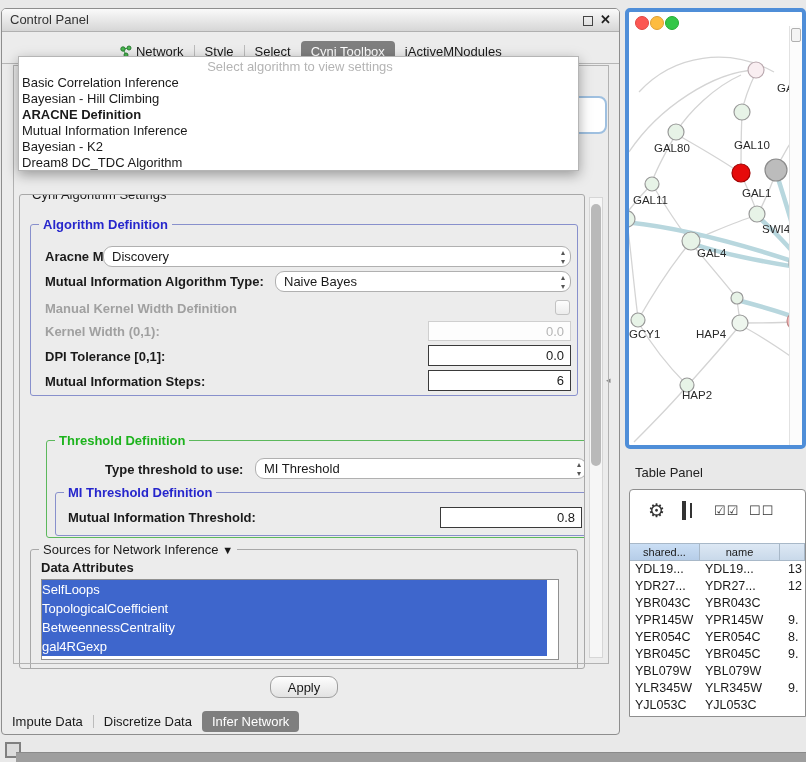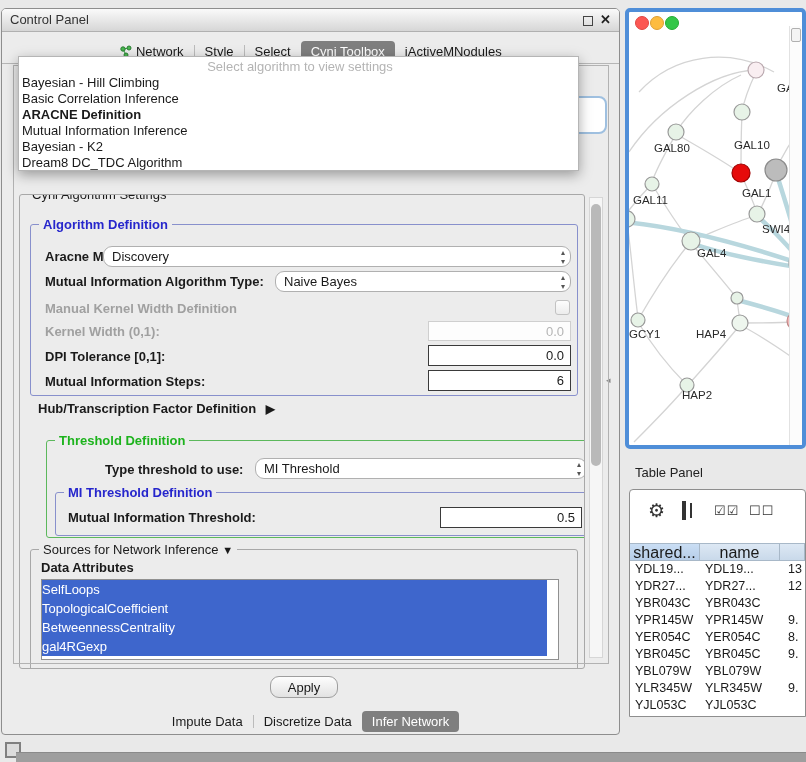--- a/index.html
+++ b/index.html
@@ -47,36 +47,36 @@
   .tf{background:#fff;border:1px solid #b8b8b8;box-sizing:border-box;text-align:right;padding:0 6px;line-height:19px;}
   .tf.dark{border:1.5px solid #3a3a3a;}
   .tf.dis{border-color:#cfcfcf;color:#b5b5b5;background:#fdfdfd;}
   .cbx{width:13px;height:13px;border:1px solid #c2c2c2;border-radius:3px;background:linear-gradient(#fdfdfd,#ececec);}
 
   .listbox{background:#fff;border:1px solid #909090;overflow:hidden;box-sizing:border-box;}
   .litem{height:19px;line-height:19px;color:#fff;background:#3e66cc;margin-right:11px;white-space:nowrap;}
 
   .applybtn{width:68px;height:22px;border:1px solid #9e9e9e;border-radius:9px;background:linear-gradient(#fdfdfd,#e2e2e2);text-align:center;line-height:21px;box-sizing:border-box;}
 
-  .btabs{left:0;right:0;top:700px;height:24px;display:flex;justify-content:center;align-items:center;}
+  .btabs{left:0;right:0;top:700px;height:24px;display:flex;align-items:center;}
 
   
   .nw{left:625px;top:8px;width:181px;height:441px;border:4px solid #4f8ed8;border-radius:5px;background:#fff;box-sizing:border-box;overflow:hidden;}
   .light{width:12px;height:12px;border-radius:50%;position:absolute;top:4px;z-index:3;}
   .netscroll{position:absolute;right:0;top:14px;width:12px;height:419px;background:#fcfcfc;border-left:1px solid #e2e2e2;z-index:2;}
   .netscrollbox{position:absolute;left:1px;top:2px;width:8px;height:12px;border:1px solid #b0b0b0;border-radius:2px;background:#f4f4f4;}
 
   
   .tp-label{left:635px;top:465px;color:#222;}
   .tw{left:629px;top:489px;width:177px;height:228px;background:#fff;border:1px solid #8e8e8e;border-radius:4px 4px 0 0;box-sizing:border-box;overflow:hidden;}
   .ticon{color:#333;}
   .colicon{width:16px;height:14px;border:2px solid #333;position:relative;}
   .colicon:after{content:"";position:absolute;left:6px;top:0;bottom:0;width:2px;background:#333;}
   .thead{position:absolute;left:0;right:0;top:53px;height:18px;display:flex;}
-  .th{background:linear-gradient(#dde8f4,#c9d9ea);border-right:1px solid #a8b8c8;border-top:1px solid #a8b8c8;border-bottom:1px solid #a8b8c8;box-sizing:border-box;font-size:16px;line-height:17px;text-align:center;white-space:nowrap;overflow:hidden;}
+  .th{background:linear-gradient(#dde8f4,#c9d9ea);border-right:1px solid #a8b8c8;border-top:1px solid #a8b8c8;border-bottom:1px solid #a8b8c8;box-sizing:border-box;font-size:11px;line-height:17px;text-align:center;white-space:nowrap;overflow:hidden;}
   .th.hl{background:linear-gradient(#cadef4,#b6cde8);}
   .tbody{position:absolute;left:0;right:0;top:71px;}
   .trow{display:flex;height:17px;line-height:17px;font-size:12.5px;}
   .td{white-space:nowrap;overflow:hidden;box-sizing:border-box;}
   .c1{width:70px;padding-left:5px;}
   .c2{width:80px;padding-left:5px;}
   .c3{flex:1;padding-left:8px;}
 
   .bband{left:16px;top:752px;width:790px;height:10px;background:#9e9e9e;border-top:1px solid #8a8a8a;}
   .dockicon{left:5px;top:742px;width:12px;height:12px;border:2px solid #808080;background:#dcdcdc;}
@@ -112,22 +112,22 @@
       <span class="tab active"><span>Cyni Toolbox</span></span>
       <span class="tab"><span>jActiveMNodules</span></span>
     </div>
 
     <div class="abs outer-border"></div>
 
     <div class="abs frag"></div>
 
     <div class="abs popup">
       <div class="pitem pprompt">Select algorithm to view settings</div>
+      <div class="pitem">Basic Correlation Inference</div>
       <div class="pitem">Bayesian - Hill Climbing</div>
-      <div class="pitem">Basic Correlation Inference</div>
       <div class="pitem selected">ARACNE Definition</div>
       <div class="pitem">Mutual Information Inference</div>
       <div class="pitem">Bayesian - K2</div>
       <div class="pitem">Dream8 DC_TDC Algorithm</div>
     </div>
 
     <div class="abs vscroll">
       <div class="abs vthumb"></div>
     </div>
     <span class="abs" style="left:604px;top:366px;font-size:9px;color:#888;">◂</span>
@@ -162,41 +162,37 @@
         <span class="abs dislabel" style="left:14px;top:99px;">Kernel Width (0,1):</span>
         <div class="abs tf dis" style="left:397px;top:96px;width:143px;height:20px;">0.0</div>
 
         <span class="abs blabel" style="left:14px;top:124px;">DPI Tolerance [0,1]:</span>
         <div class="abs tf dark" style="left:397px;top:120px;width:143px;height:21px;">0.0</div>
 
         <span class="abs blabel" style="left:14px;top:149px;">Mutual Information Steps:</span>
         <div class="abs tf dark" style="left:397px;top:145px;width:143px;height:21px;">6</div>
       </div>
 
-      <span class="abs blabel" style="left:18px;top:206px;">
-        <span>Hub/Transcription Factor Definition</span>
-        <span style="margin-left:6px;font-size:12px;">▶</span>
-      </span>
 
       <div class="abs group ggreen" style="left:10px;top:245px;width:546px;height:96px;">
         <span class="gtitle tgreen">Threshold Definition</span>
 
         <span class="abs blabel" style="left:58px;top:21px;">Type threshold to use:</span>
         <div class="abs combo" style="left:208px;top:17px;width:332px;height:21px;">
           <span>MI Threshold</span>
           <span class="stepper">
               <span>▴</span>
               <span>▾</span>
             </span>
         </div>
 
         <div class="abs group gblue" style="left:8px;top:51px;width:530px;height:42px;">
           <span class="gtitle tblue">MI Threshold Definition</span>
           <span class="abs blabel" style="left:12px;top:17px;">Mutual Information Threshold:</span>
-          <div class="abs tf dark" style="left:384px;top:14px;width:142px;height:21px;">0.5</div>
+          <div class="abs tf dark" style="left:384px;top:14px;width:142px;height:21px;">0.8</div>
         </div>
       </div>
 
       <div class="abs group" style="left:10px;top:354px;width:546px;height:120px;">
         <span class="gtitle">
           <span>Sources for Network Inference</span>
           <span style="font-size:11px;">▼</span>
         </span>
         <span class="abs blabel" style="left:10px;top:10px;">Data Attributes</span>
         <div class="abs listbox" style="left:10px;top:29px;width:518px;height:81px;">

